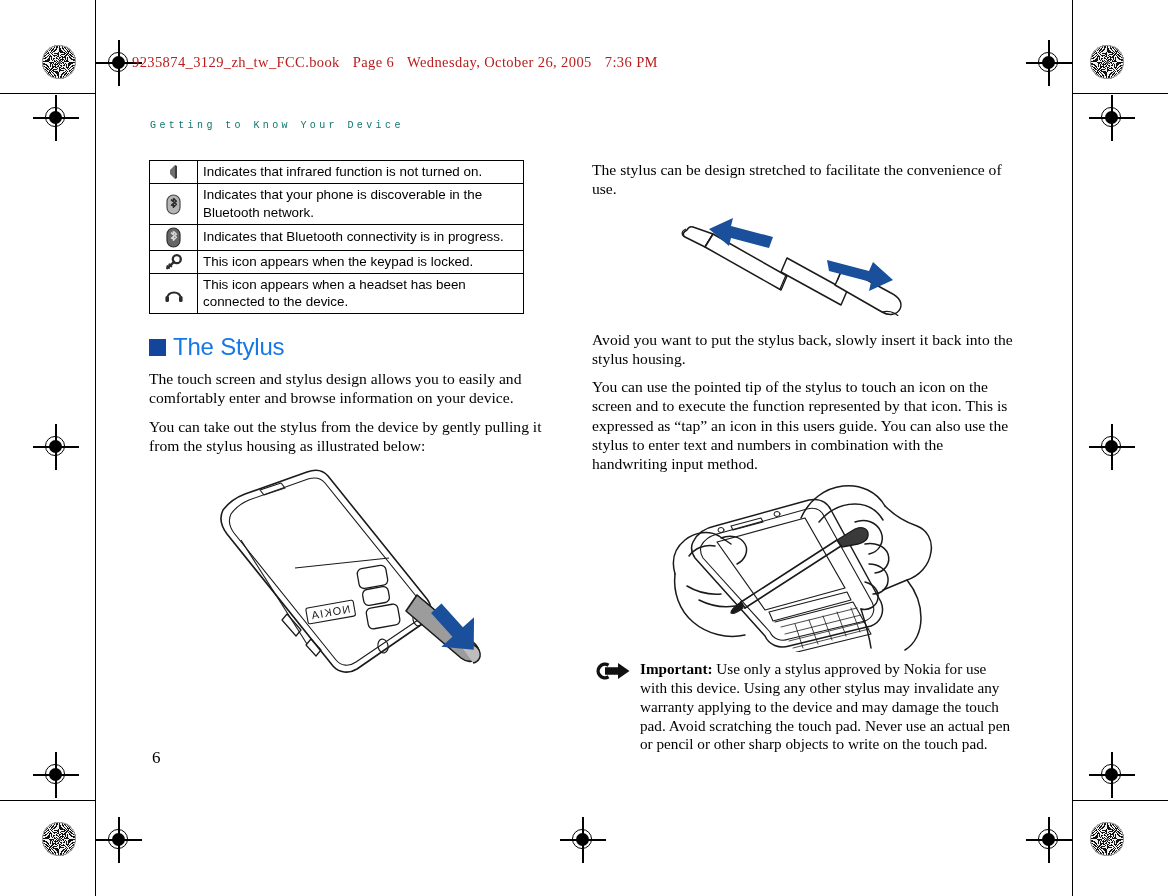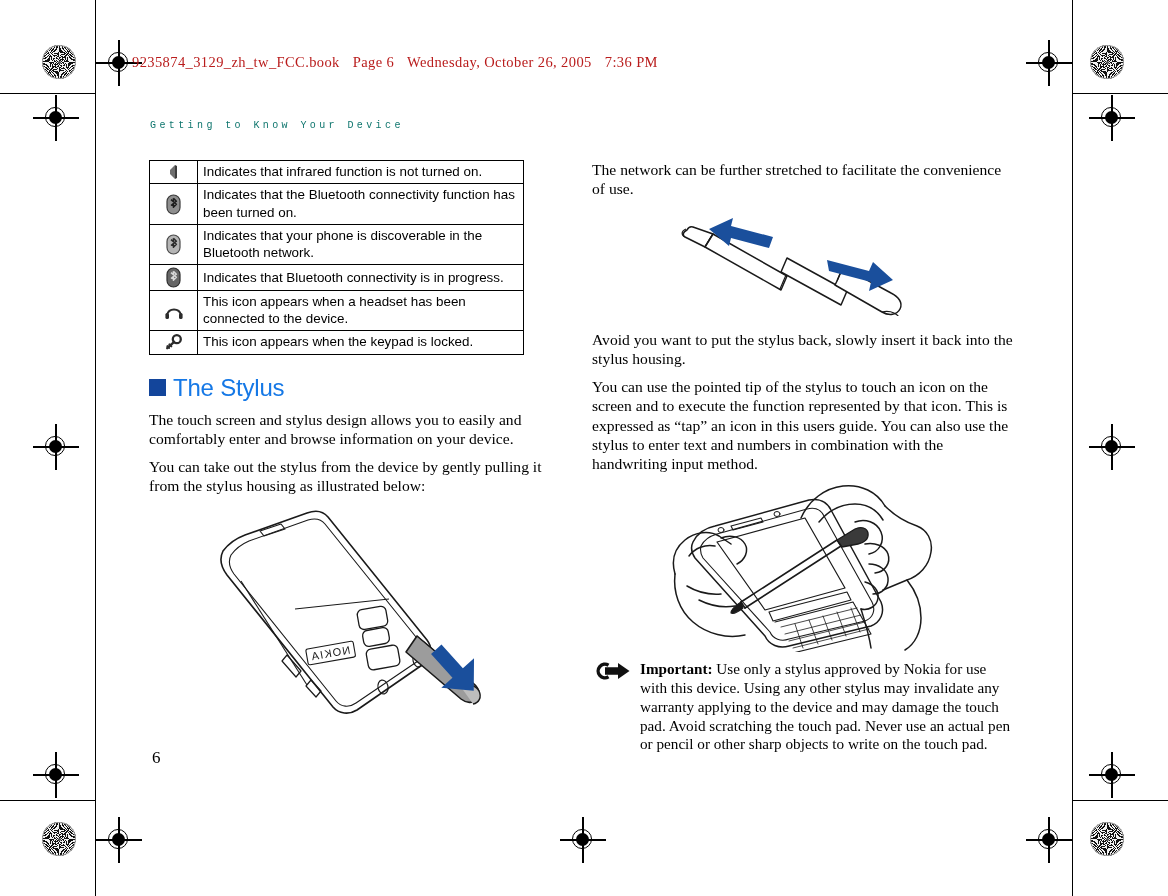--- a/index.html
+++ b/index.html
@@ -298,29 +298,20 @@
     <table class="icon-table">
       <tbody>
         <tr>
           <td class="icon-cell">
             <svg class="gicon" width="15" height="18" viewBox="0 0 15 18" aria-hidden="true">
               <path d="M9 2 L4 7 L4 11 L9 16 Z" fill="#6f6f6f"></path>
               <path d="M9 2 L9 16 L11 15 L11 3 Z" fill="#3d3d3d"></path>
             </svg>
           </td>
           <td>Indicates that infrared function is not turned on.</td>
-        </tr>
-        <tr>
-          <td class="icon-cell">
-            <svg class="gicon" width="15" height="21" viewBox="0 0 15 21" aria-hidden="true">
-              <rect x="1" y="1" width="13" height="19" rx="6.5" fill="#8e8e8e" stroke="#3a3a3a" stroke-width="1.2"></rect>
-              <path d="M7.4 4.2 L10.4 7.2 L5 11.5 M5 5.6 L10.4 10.2 L7.4 13.2 L7.4 4.2" fill="none" stroke="#1b1b1b" stroke-width="1.5" stroke-linejoin="round"></path>
-            </svg>
-          </td>
-          <td>Indicates that the Bluetooth connectivity function has been turned on.</td>
         </tr>
         <tr>
           <td class="icon-cell">
             <svg class="gicon" width="15" height="21" viewBox="0 0 15 21" aria-hidden="true">
               <rect x="1" y="1" width="13" height="19" rx="6.5" fill="#b5b5b5" stroke="#4a4a4a" stroke-width="1.2"></rect>
               <path d="M7.4 4.2 L10.4 7.2 L5 11.5 M5 5.6 L10.4 10.2 L7.4 13.2 L7.4 4.2" fill="none" stroke="#2a2a2a" stroke-width="1.5" stroke-linejoin="round"></path>
             </svg>
           </td>
           <td>Indicates that your phone is discoverable in the Bluetooth network.</td>
         </tr>
@@ -328,39 +319,39 @@
           <td class="icon-cell">
             <svg class="gicon" width="15" height="21" viewBox="0 0 15 21" aria-hidden="true">
               <rect x="1" y="1" width="13" height="19" rx="6.5" fill="#666" stroke="#2e2e2e" stroke-width="1.2"></rect>
               <path d="M7.4 4.2 L10.4 7.2 L5 11.5 M5 5.6 L10.4 10.2 L7.4 13.2 L7.4 4.2" fill="none" stroke="#d8d8d8" stroke-width="1.5" stroke-linejoin="round"></path>
             </svg>
           </td>
           <td>Indicates that Bluetooth connectivity is in progress.</td>
         </tr>
         <tr>
           <td class="icon-cell">
-            <svg class="gicon" width="20" height="18" viewBox="0 0 20 18" aria-hidden="true">
-              <path d="M3 13 A7.2 7.2 0 0 1 17 13" fill="none" stroke="#2b2b2b" stroke-width="1.9"></path>
-              <rect x="1.4" y="11" width="3.6" height="6" rx="1.6" fill="#2b2b2b"></rect>
-              <rect x="15" y="11" width="3.6" height="6" rx="1.6" fill="#2b2b2b"></rect>
-            </svg>
-          </td>
-          <td>This icon appears when a headset has been connected to the device.</td>
-        </tr>
-        <tr>
-          <td class="icon-cell">
             <svg class="gicon" width="19" height="17" viewBox="0 0 19 17" aria-hidden="true">
               <circle cx="12.8" cy="5.2" r="4" fill="none" stroke="#2b2b2b" stroke-width="2.3"></circle>
               <path d="M10.2 7.8 L3.2 14.2" stroke="#2b2b2b" stroke-width="2.3" stroke-linecap="round"></path>
               <path d="M5.4 10.4 L7.3 12.3" stroke="#2b2b2b" stroke-width="2.1" stroke-linecap="round"></path>
               <path d="M3.4 12.2 L5.0 13.9" stroke="#2b2b2b" stroke-width="2.1" stroke-linecap="round"></path>
             </svg>
           </td>
           <td>This icon appears when the keypad is locked.</td>
         </tr>
+        <tr>
+          <td class="icon-cell">
+            <svg class="gicon" width="20" height="18" viewBox="0 0 20 18" aria-hidden="true">
+              <path d="M3 13 A7.2 7.2 0 0 1 17 13" fill="none" stroke="#2b2b2b" stroke-width="1.9"></path>
+              <rect x="1.4" y="11" width="3.6" height="6" rx="1.6" fill="#2b2b2b"></rect>
+              <rect x="15" y="11" width="3.6" height="6" rx="1.6" fill="#2b2b2b"></rect>
+            </svg>
+          </td>
+          <td>This icon appears when a headset has been connected to the device.</td>
+        </tr>
       </tbody>
     </table>
 
     <div class="h1-wrap">
       <div class="h1-bullet"></div>
       <div class="h1-text">The Stylus</div>
     </div>
 
     <p class="body">The touch screen and stylus design allows you to easily and comfortably enter and browse information on your device.</p>
     <p class="body">You can take out the stylus from the device by gently pulling it from the stylus housing as illustrated below:</p>
@@ -407,21 +398,21 @@
 
         <g fill="#1a4f9c">
           <path d="M216 172 L248 172 L248 187 L272 165 L248 143 L248 158 L216 158 Z" transform="rotate(48 244 165)"></path>
         </g>
       </svg>
     </div>
   </div>
 
   <div class="col-right">
 
-    <p class="body">The network can be further stretched to facilitate the convenience of use.</p>
+    <p class="body">The stylus can be design stretched to facilitate the convenience of use.</p>
 
     <div class="fig" style="margin:6px 0 10px 0;">
       <svg width="270" height="108" viewBox="0 0 270 108" aria-hidden="true">
 
         <g fill="#ffffff" stroke="#1a1a1a" stroke-width="1.5" stroke-linejoin="round">
           <path d="M18 22 C14 24 13 27 16 29 L36 39 L44 26 L24 19 C21 18 19 20 18 22 Z"></path>
           <path d="M36 39 L44 26 L118 68 L112 82 Z"></path>
           <path d="M112 82 L118 68 L178 101 L172 115 Z" transform="translate(0,-18)"></path>
           <path d="M168 95 L174 81 L222 107 C230 111 234 117 231 123 C228 129 220 130 213 126 L166 99 Z" transform="translate(0,-22)"></path>
         </g>

